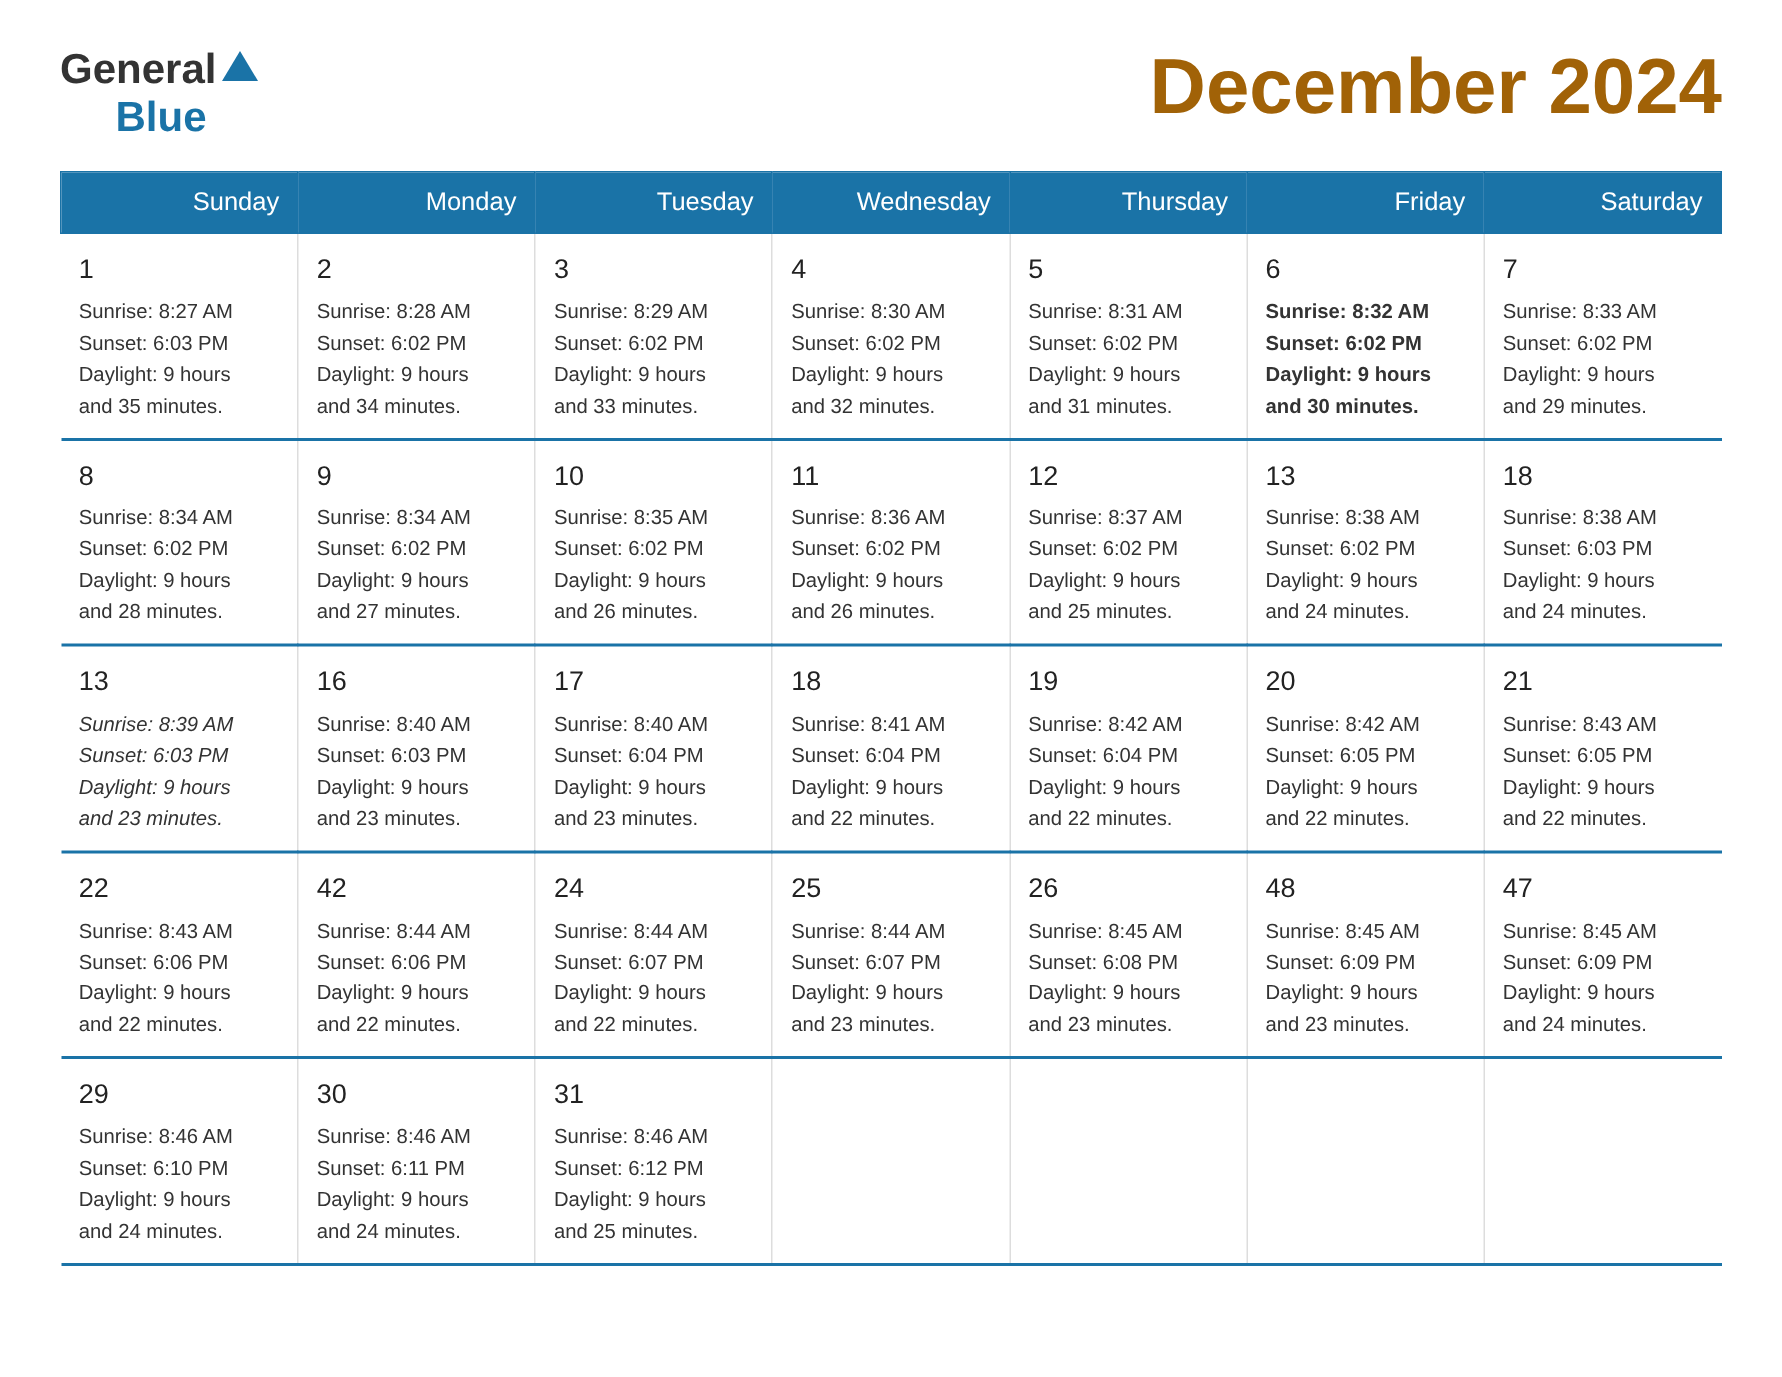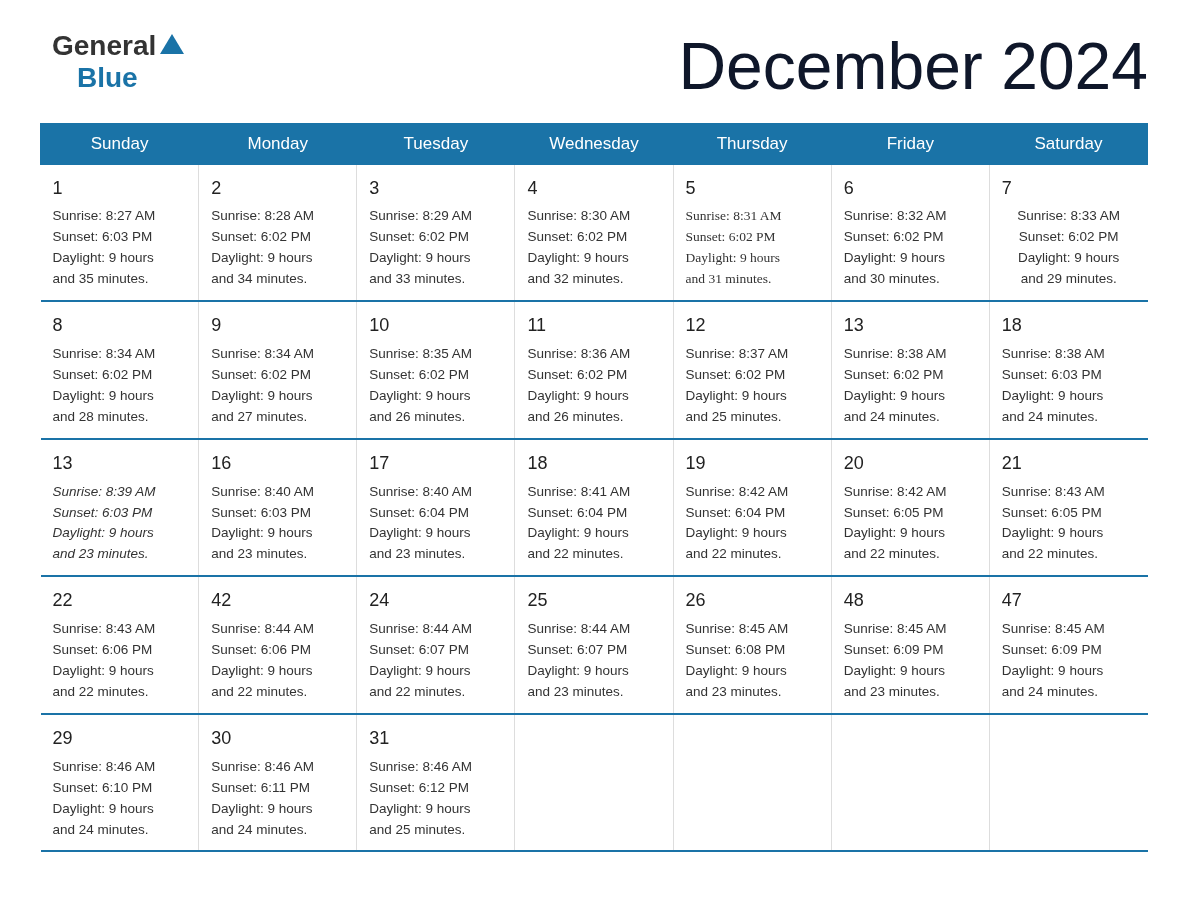--- a/index.html
+++ b/index.html
@@ -18,21 +18,20 @@
     }
     .logo {
       display: flex;
       flex-direction: column;
       align-items: flex-start;
     }
     .logo-top {
       display: flex;
       align-items: center;
       gap: 2px;
-      margin-left: 12px;
     }
     .logo-general {
       font-size: 28px;
       font-weight: bold;
       color: #333;
     }
     .logo-triangle {
       width: 0;
       height: 0;
       border-left: 12px solid transparent;
@@ -44,42 +43,42 @@
     .logo-blue {
       font-size: 28px;
       font-weight: bold;
       color: #1a73a7;
       margin-left: 37px;
     }
     .title-section {
       text-align: right;
     }
     .month-title {
-      font-size: 66px;
-      font-weight: normal;
-      color: #0f172a;
+      font-size: 52px;
+      font-weight: bold;
+      color: #a16207;
       line-height: 1.1;
     }
     .location-title {
       font-size: 22px;
       color: #555;
       margin-top: 4px;
     }
     table {
       width: 100%;
       border-collapse: collapse;
       table-layout: fixed;
     }
     thead th {
       background-color: #1a73a7;
       color: #fff;
       padding: 10px 12px;
       font-size: 17px;
       font-weight: normal;
-      text-align: center;
+      text-align: right;
       border: 1px solid #1a73a7;
     }
     tbody tr {
       border-bottom: 2px solid #1a73a7;
     }
     tbody td {
       vertical-align: top;
       padding: 10px 12px;
       font-size: 13.5px;
       color: #333;
@@ -154,35 +153,35 @@
         </td>
         <td>
           <span class="day-num">4</span>
           <div class="day-info" style="white-space: pre-line;">Sunrise: 8:30 AM
 Sunset: 6:02 PM
 Daylight: 9 hours
 and 32 minutes.</div>
         </td>
         <td>
           <span class="day-num">5</span>
-          <div class="day-info" style="white-space: pre-line; font-family: Liberation Serif, serif;">Sunrise: 8:31 AM
+          <div class="day-info" style="white-space: pre-line;">Sunrise: 8:31 AM
 Sunset: 6:02 PM
 Daylight: 9 hours
 and 31 minutes.</div>
         </td>
         <td>
           <span class="day-num">6</span>
-          <div class="day-info" style="white-space: pre-line;">Sunrise: 8:32 AM
+          <div class="day-info" style="white-space: pre-line; font-weight: bold;">Sunrise: 8:32 AM
 Sunset: 6:02 PM
 Daylight: 9 hours
 and 30 minutes.</div>
         </td>
         <td>
           <span class="day-num">7</span>
-          <div class="day-info" style="white-space: pre-line; text-align: center;">Sunrise: 8:33 AM
+          <div class="day-info" style="white-space: pre-line;">Sunrise: 8:33 AM
 Sunset: 6:02 PM
 Daylight: 9 hours
 and 29 minutes.</div>
         </td>
       </tr>
       <tr>
         <td>
           <span class="day-num">8</span>
           <div class="day-info" style="white-space: pre-line;">Sunrise: 8:34 AM
 Sunset: 6:02 PM

